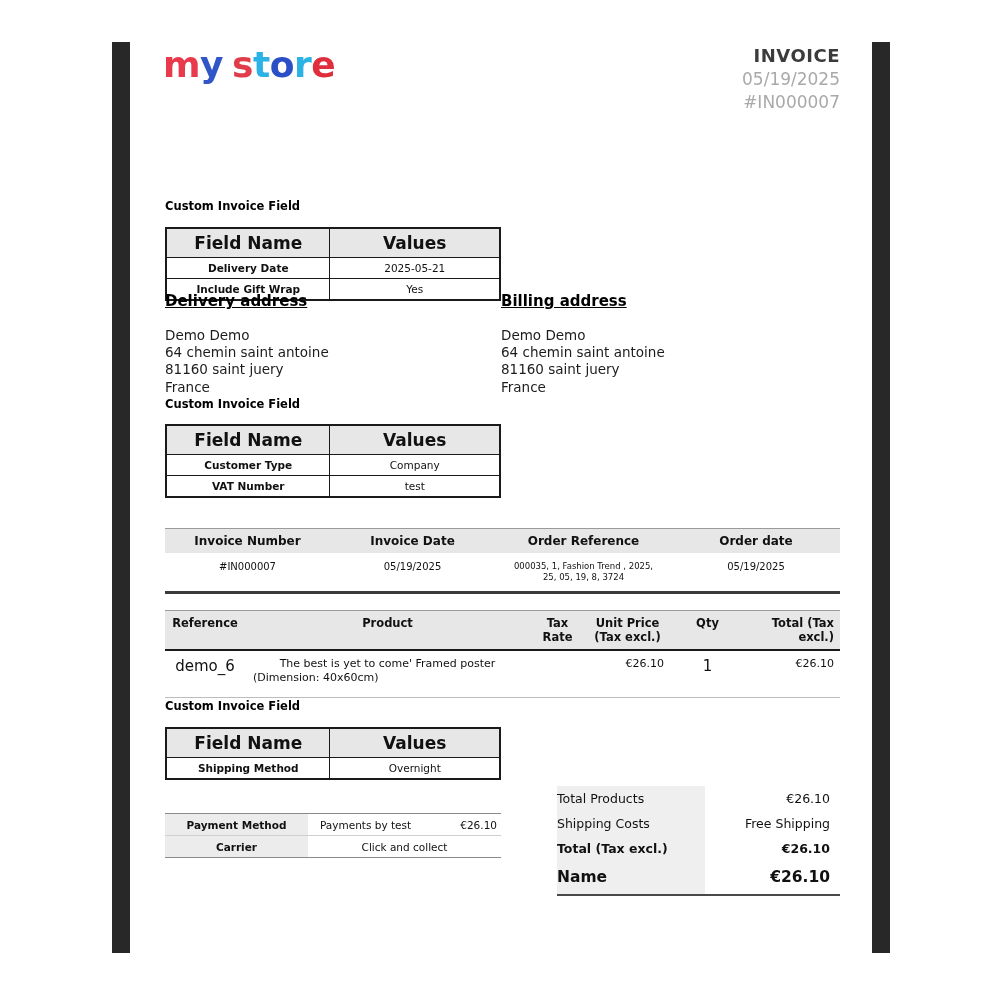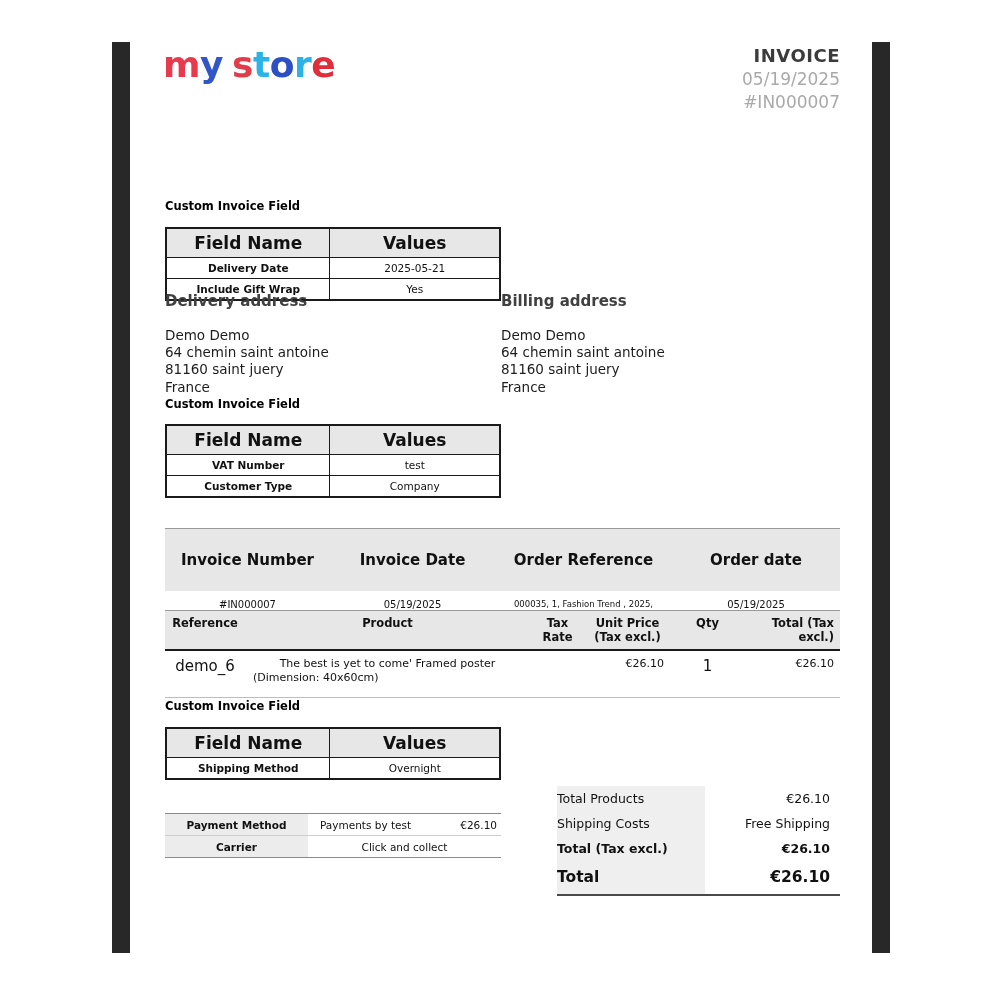--- a/index.html
+++ b/index.html
@@ -29,29 +29,29 @@
   .ftable th, .ftable td { border:1px solid #1a1a1a; text-align:center; }
   .ftable th { background:#e7e7e7; font-size:17px; font-weight:bold; padding:4px 2px; }
   .ftable td { font-size:10.5px; padding:4px 2px; height:21px; }
   .ftable td.fname { font-weight:bold; }
   .ftable col.c1 { width:165px; } .ftable col.c2 { width:171px; }
   #ftable1 { left:165px; top:227px; }
   #ftable2 { left:165px; top:424px; }
   #ftable3 { left:165px; top:727px; }
 
   
-  .addr-title { font-size:15px; font-weight:bold; color:#404040; }
+  .addr-title { font-size:15px; font-weight:bold; color:#000000;text-decoration:underline; }
   #deliv-title { left:165px; top:292px; } #bill-title { left:501px; top:292px; }
   .addr-block { font-size:13.5px; line-height:17.2px; color:#1c1c1c; }
   #deliv-addr { left:165px; top:327px; } #bill-addr { left:501px; top:327px; }
 
   
   #itable { left:165px; top:528px; width:675px; border-collapse:collapse;
     border-top:1px solid #9a9a9a; border-bottom:3px solid #3a3a3a; }
-  #itable th { background:#e7e7e7; font-size:15px; font-weight:bold; padding:22px 2px; }
+  #itable th { background:#e7e7e7; font-size:12px; font-weight:bold; padding:5px 2px; }
   #itable td { font-size:10px; text-align:center; vertical-align:top; padding:8px 2px 9px; }
   #itable td .oref { font-size:8.5px; line-height:10.5px; }
   #itable col.ic1{width:165px} #itable col.ic2{width:165px} #itable col.ic3{width:177px} #itable col.ic4{width:168px}
 
   
   #ptable { left:165px; top:610px; width:675px; border-collapse:collapse;
     border-top:1px solid #9a9a9a; border-bottom:1px solid #bdbdbd; }
   #ptable th { background:#e7e7e7; font-size:11.5px; font-weight:bold; line-height:14px;
     vertical-align:top; padding:5px 4px; text-align:center; border-bottom:2px solid #1a1a1a; }
   #ptable th.num { text-align:right; padding-right:6px; }
@@ -146,26 +146,26 @@
       <col class="c2">
     </colgroup>
   <thead>
     <tr>
       <th>Field Name</th>
       <th>Values</th>
     </tr>
   </thead>
   <tbody>
     <tr>
+      <td class="fname">Customer Type</td>
+      <td>Company</td>
+    </tr>
+    <tr>
       <td class="fname">VAT Number</td>
       <td>test</td>
-    </tr>
-    <tr>
-      <td class="fname">Customer Type</td>
-      <td>Company</td>
     </tr>
   </tbody>
 </table>
 
 <table class="abs" id="itable">
   <colgroup>
       <col class="ic1">
       <col class="ic2">
       <col class="ic3">
       <col class="ic4">
@@ -271,17 +271,17 @@
     </tr>
     <tr>
       <td class="tlabel">Shipping Costs</td>
       <td class="tval">Free Shipping</td>
     </tr>
     <tr class="t-bold">
       <td class="tlabel">Total (Tax excl.)</td>
       <td class="tval">€26.10</td>
     </tr>
     <tr class="t-final">
-      <td class="tlabel">Total</td>
+      <td class="tlabel">Name</td>
       <td class="tval">€26.10</td>
     </tr>
   </tbody>
 </table>
 
 </body></html>

